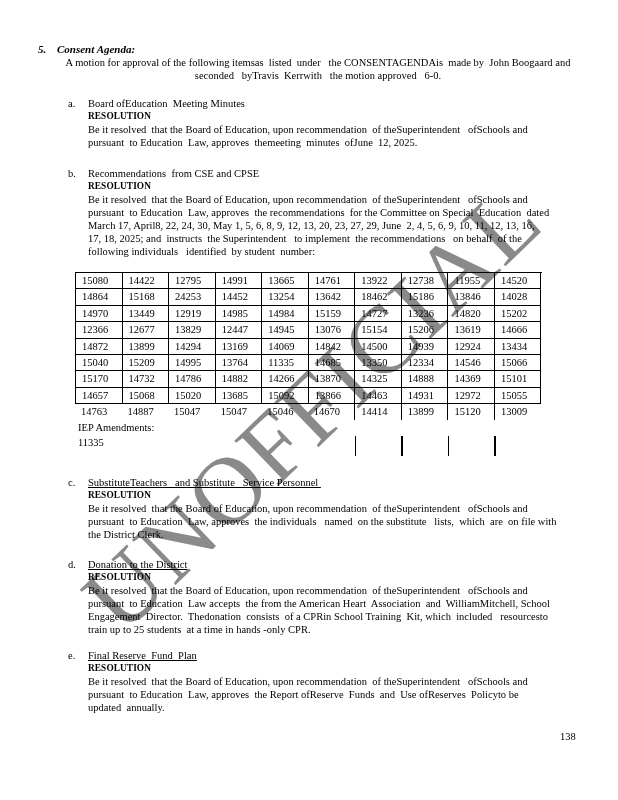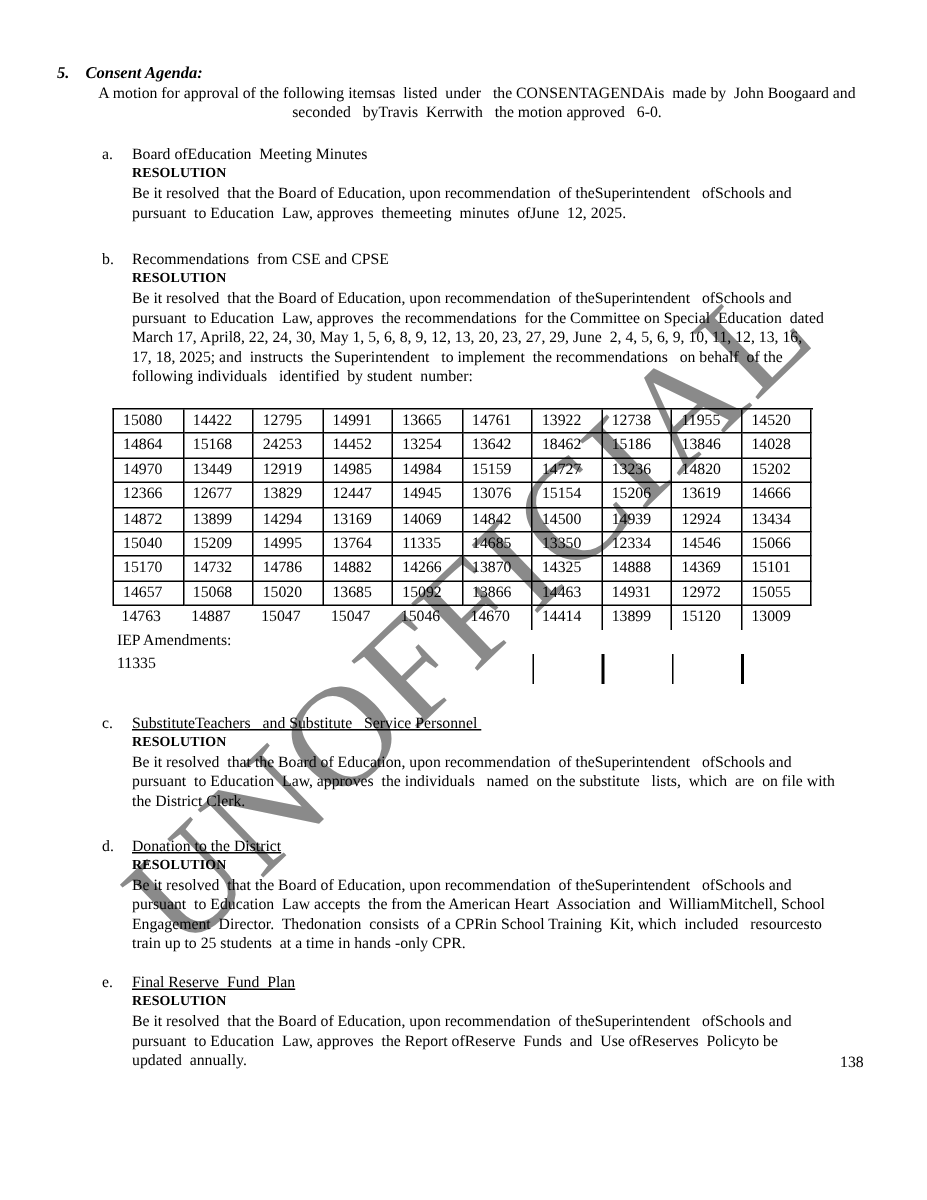--- a/index.html
+++ b/index.html
@@ -45,21 +45,21 @@
     height:16.4px; line-height:15px; padding-left:6px; font-size:10.5px;
   }
   .open-row { display:flex; margin-left:-13px; width:467px; height:16px; }
   .o-cell { width:46.56px; flex:none; box-sizing:border-box; padding-left:6px; line-height:15px; font-size:10.5px; }
   .o-cell.sep { border-left:1.4px solid #000; }
 
   .iep-label { margin:1px 0 0 -10px; font-size:10.5px; line-height:14px; }
   .iep-row { position:relative; margin-left:-10px; height:22px; font-size:10.5px; line-height:16px; }
   .iep-bar { position:absolute; top:1px; width:1.5px; height:20px; background:#000; }
 
-  .page-num { position:absolute; left:560px; top:703px; font-size:10.5px; z-index:1; }
+  .page-num { position:absolute; left:560px; top:731px; font-size:10.5px; z-index:1; }
 </style>
 </head>
 <body>
 
 <div class="page">
 
   <div class="watermark">UNOFFICIAL</div>
 
   <div class="content">
 

